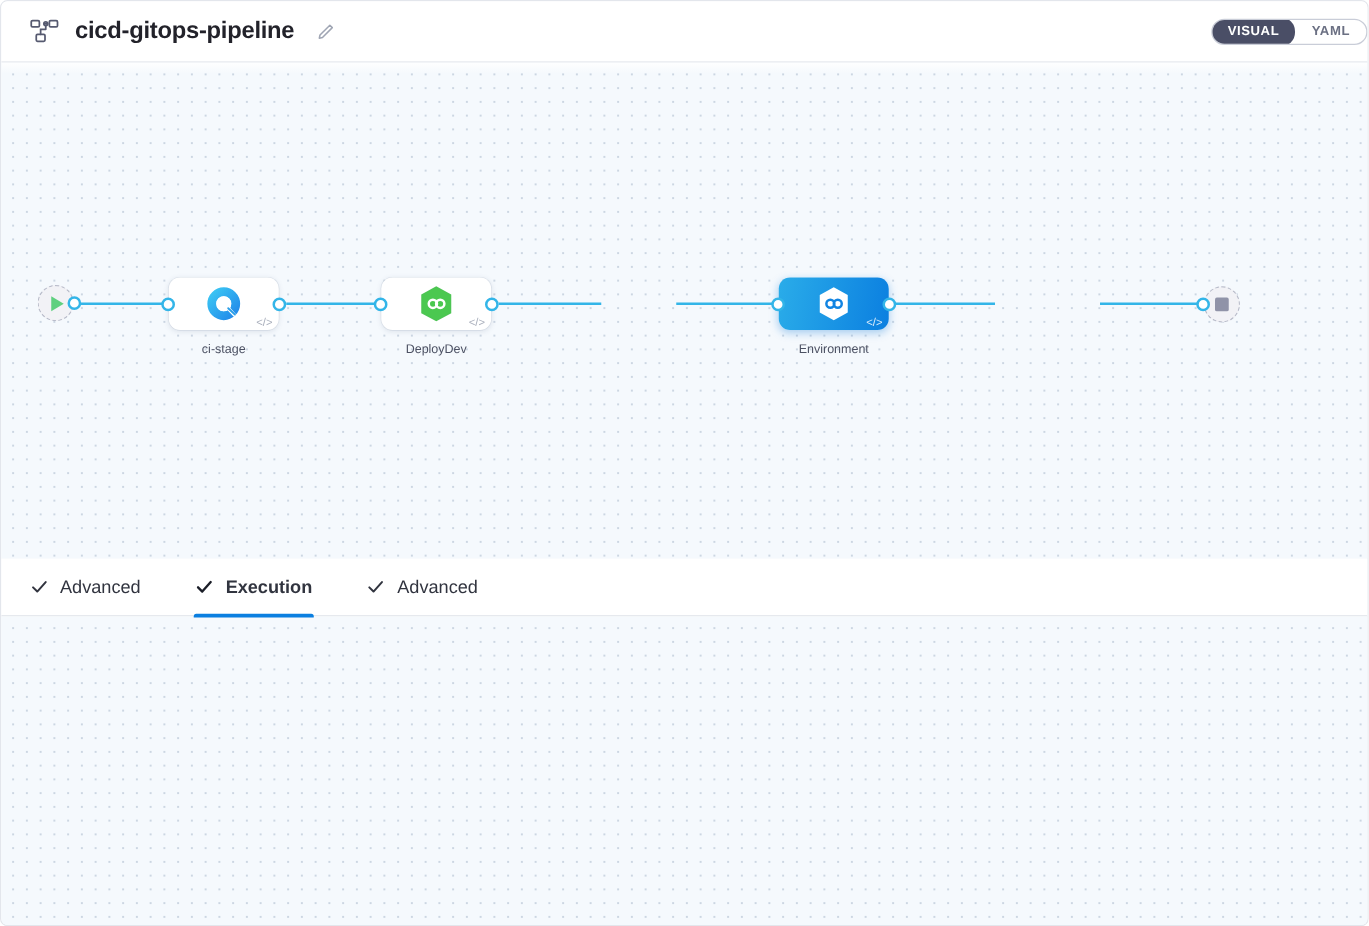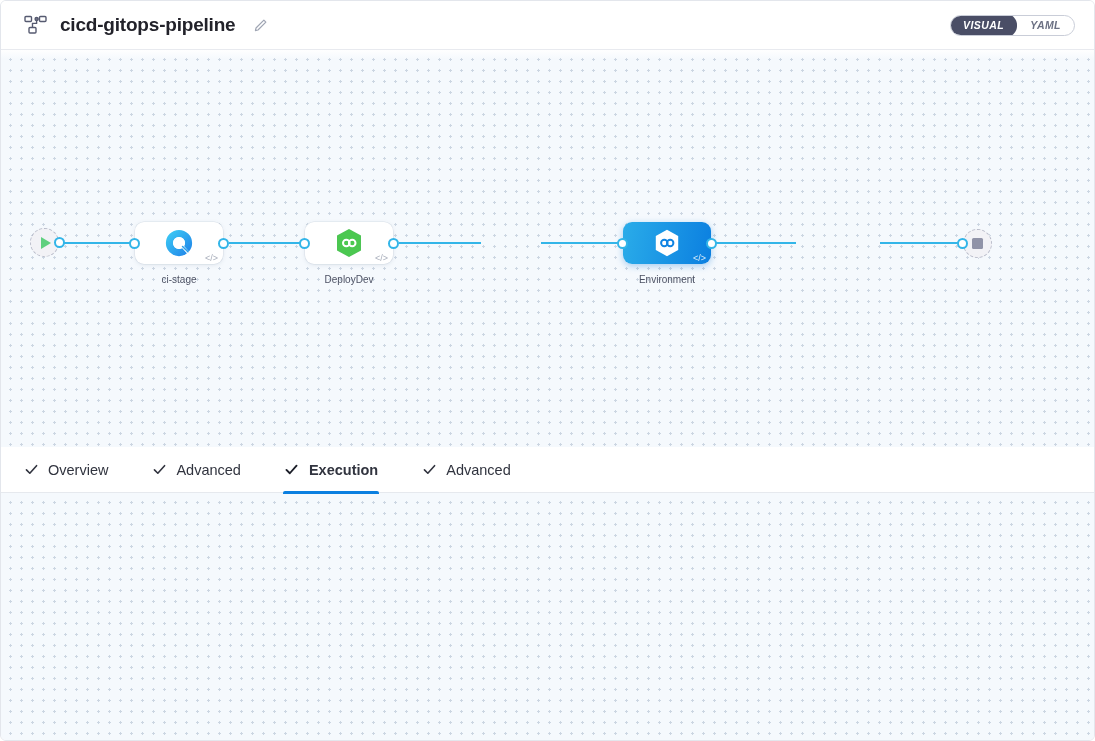--- a/index.html
+++ b/index.html
@@ -23,21 +23,21 @@
     overflow: hidden;
   }
 
   
   .header {
     position: relative;
     height: 49px;
     background: #ffffff;
     display: flex;
     align-items: center;
-    padding: 0 19px 0 22px;
+    padding: 0 0 0 22px;
     border-bottom: 1px solid #e8eaef;
     z-index: 20;
   }
 
   .header-left {
     display: flex;
     align-items: center;
     gap: 11px;
   }
 
@@ -66,21 +66,20 @@
     justify-content: center;
     color: #9ba1b0;
     margin-left: 6px;
     cursor: pointer;
   }
 
   .header-right {
     margin-left: auto;
     display: flex;
     align-items: center;
-    font-style: italic;
   }
 
   .mode-toggle {
     display: flex;
     align-items: center;
     height: 21px;
     border: 1px solid #c9cdd8;
     border-radius: 11px;
     background: #ffffff;
     overflow: hidden;
@@ -443,28 +442,20 @@
     <div class="node" style="left:962px; top:179px;">
       <div class="terminal">
         <span class="stop-sq"></span>
       </div>
       <span class="port" style="left:-6px; top:9px;"></span>
     </div>
   </div>
 
   <div class="tabbar">
 
-    <div class="tab">
-      <span class="tab-ico">
-        <svg width="15" height="15" viewBox="0 0 16 16" fill="none" stroke="#31343f" stroke-width="1.7" stroke-linecap="round" stroke-linejoin="round">
-            <path d="M2.6 8.4 L6.2 12 L13.4 3.9"></path>
-          </svg>
-      </span>
-      <span>Overview</span>
-    </div>
 
     <div class="tab">
       <span class="tab-ico">
         <svg width="15" height="15" viewBox="0 0 16 16" fill="none" stroke="#31343f" stroke-width="1.7" stroke-linecap="round" stroke-linejoin="round">
             <path d="M2.6 8.4 L6.2 12 L13.4 3.9"></path>
           </svg>
       </span>
       <span>Advanced</span>
     </div>
 

